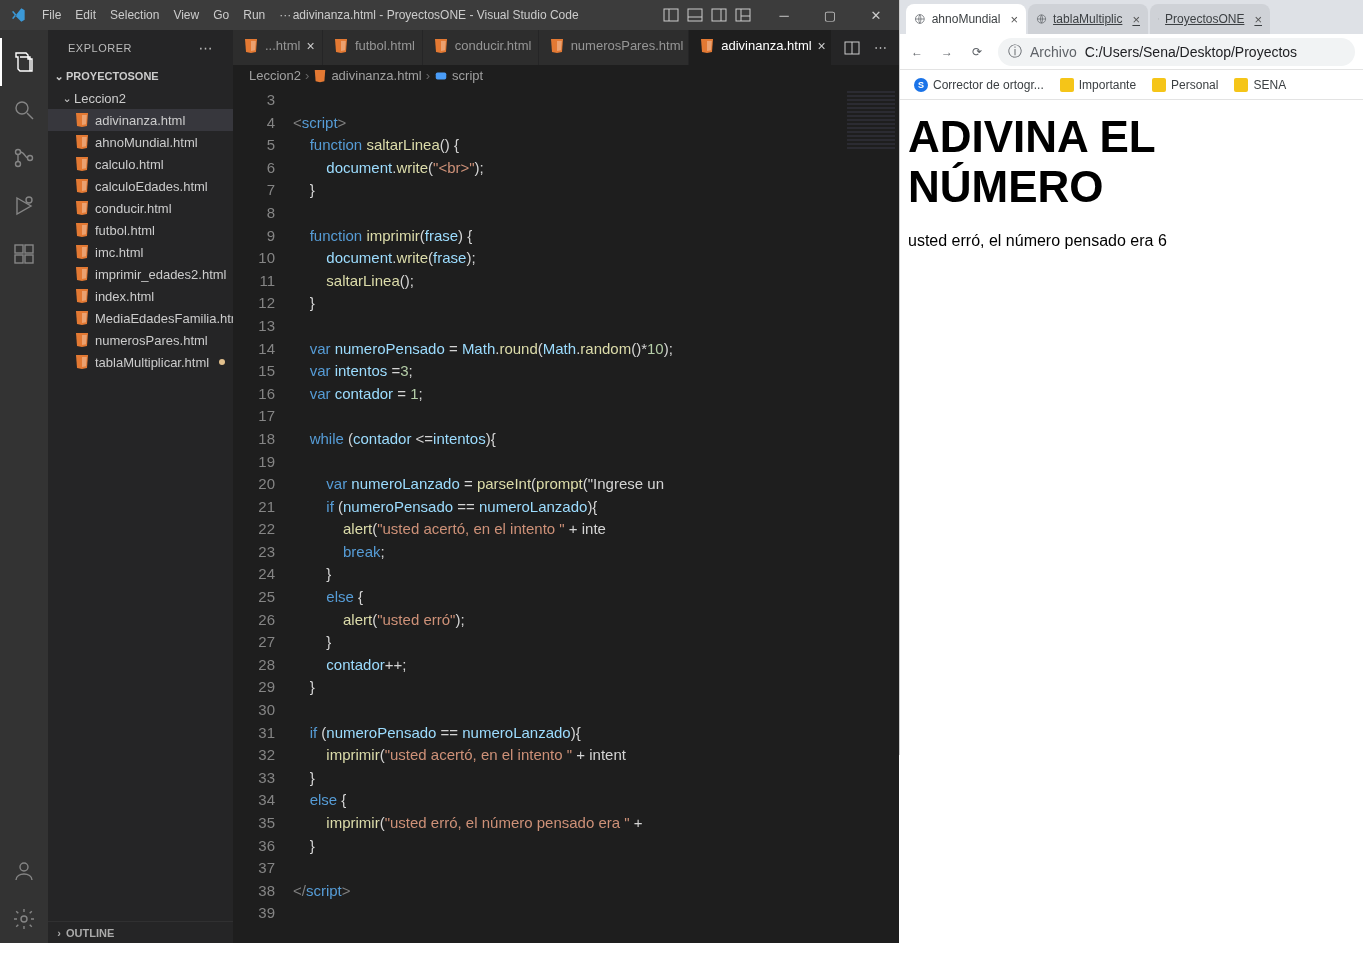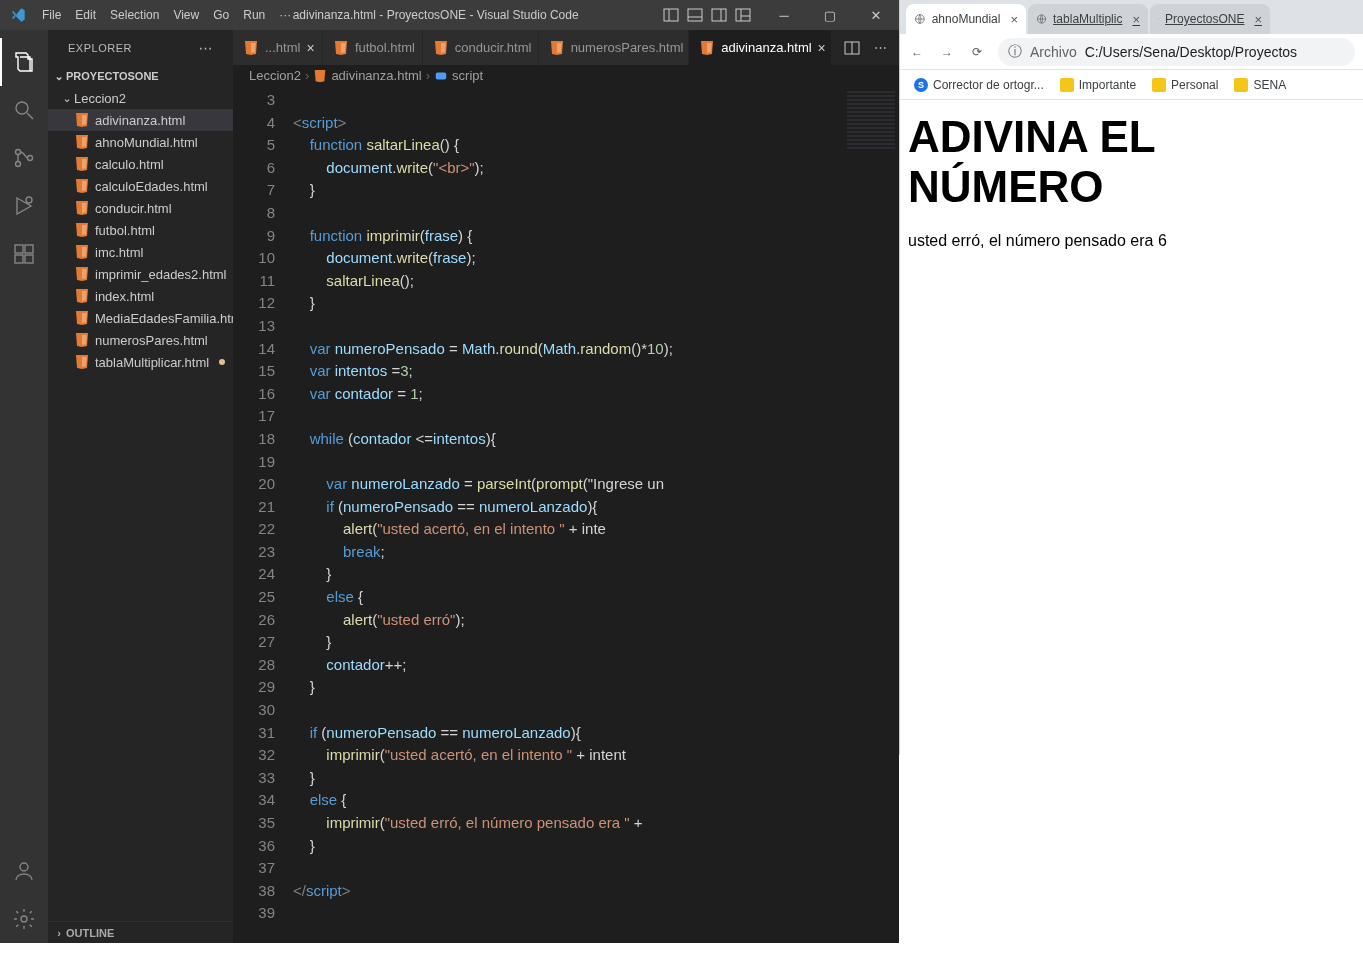--- a/index.html
+++ b/index.html
@@ -37,21 +37,21 @@
   .folder-row .chev { width:14px; text-align:center; font-size:11px;}
   .file-row { height:22px; display:flex; align-items:center; padding-left:26px; color:#ccc; font-size:13px; gap:5px; position:relative; }
   .file-row.active { background:#37373d; }
   .file-row .ficon { width:16px; height:16px; }
   .file-row .mod { position:absolute; right:8px; width:6px; height:6px; border-radius:50%; background:#e2c08d; }
   .outline-row { height:22px; display:flex; align-items:center; padding-left:4px; color:#aaa; font-size:11px; font-weight:bold; border-top:1px solid #303031; margin-top:auto;}
   .outline-row .chev{ width:14px;text-align:center;}
 
   .editor-area { flex:1; display:flex; flex-direction:column; min-width:0; background:#1e1e1e; position:relative;}
   .tabs { height:35px; background:#252526; display:flex; align-items:stretch; }
-  .tab { display:flex; align-items:center; padding:0 10px; gap:6px; background:#2d2d2d; color:#969696; font-size:13px; border-right:1px solid #252526; min-width:0;}
+  .tab { display:flex; padding:8px 10px; gap:6px; background:#2d2d2d; color:#969696; font-size:13px; border-right:1px solid #252526; min-width:0;}
   .tab.active { background:#1e1e1e; color:#fff; }
   .tab .ficon { width:16px; height:16px; flex-shrink:0;}
   .tab .closex { font-size:14px; color:#ccc; }
   .tab-actions { margin-left:auto; display:flex; align-items:center; gap:14px; padding:0 12px; color:#ccc; }
   .tab-actions svg{width:16px;height:16px;stroke:#ccc;fill:none;}
 
   .breadcrumbs { height:22px; background:#1e1e1e; display:flex; align-items:center; padding:0 16px; color:#a0a0a0; font-size:13px; gap:4px; border-bottom:1px solid #1e1e1e;}
   .breadcrumbs .sep { color:#666; }
   .breadcrumbs .bicon { width:14px; height:14px; display:inline-block; vertical-align:middle;}
 

